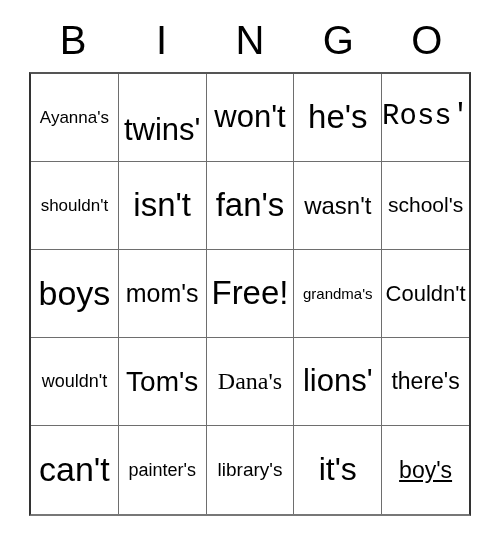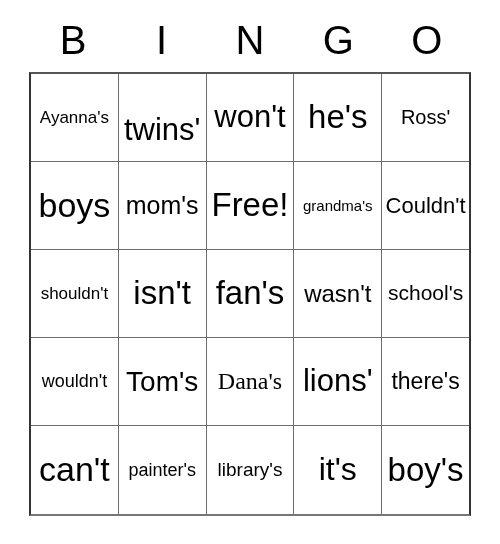--- a/index.html
+++ b/index.html
@@ -103,57 +103,57 @@
       <div class="cell">
           <span class="cell-text" style="font-size: 31px; margin-top: 26px;">twins'</span>
         </div>
       <div class="cell">
           <span class="cell-text" style="font-size: 31px;">won't</span>
         </div>
       <div class="cell">
           <span class="cell-text" style="font-size: 33px;">he's</span>
         </div>
       <div class="cell">
-          <span class="cell-text" style="font-size: 20px;">Ross'</span>
+          <span class="cell-text" style="font-size: 29px; font-family: Liberation Mono, monospace;">Ross'</span>
+        </div>
+    </div>
+
+    <div class="grid-row">
+      <div class="cell">
+          <span class="cell-text" style="font-size: 17px;">shouldn't</span>
+        </div>
+      <div class="cell">
+          <span class="cell-text" style="font-size: 33px;">isn't</span>
+        </div>
+      <div class="cell">
+          <span class="cell-text" style="font-size: 33px;">fan's</span>
+        </div>
+      <div class="cell">
+          <span class="cell-text" style="font-size: 24px;">wasn't</span>
+        </div>
+      <div class="cell">
+          <span class="cell-text" style="font-size: 21px;">school's</span>
         </div>
     </div>
 
     <div class="grid-row">
       <div class="cell">
           <span class="cell-text" style="font-size: 34px;">boys</span>
         </div>
       <div class="cell">
           <span class="cell-text" style="font-size: 25px;">mom's</span>
         </div>
       <div class="cell">
           <span class="cell-text" style="font-size: 33px;">Free!</span>
         </div>
       <div class="cell">
           <span class="cell-text" style="font-size: 15px;">grandma's</span>
         </div>
       <div class="cell">
           <span class="cell-text" style="font-size: 22px;">Couldn't</span>
-        </div>
-    </div>
-
-    <div class="grid-row">
-      <div class="cell">
-          <span class="cell-text" style="font-size: 17px;">shouldn't</span>
-        </div>
-      <div class="cell">
-          <span class="cell-text" style="font-size: 33px;">isn't</span>
-        </div>
-      <div class="cell">
-          <span class="cell-text" style="font-size: 33px;">fan's</span>
-        </div>
-      <div class="cell">
-          <span class="cell-text" style="font-size: 24px;">wasn't</span>
-        </div>
-      <div class="cell">
-          <span class="cell-text" style="font-size: 21px;">school's</span>
         </div>
     </div>
 
     <div class="grid-row">
       <div class="cell">
           <span class="cell-text" style="font-size: 18px;">wouldn't</span>
         </div>
       <div class="cell">
           <span class="cell-text" style="font-size: 28px;">Tom's</span>
         </div>
@@ -175,18 +175,18 @@
       <div class="cell">
           <span class="cell-text" style="font-size: 18px;">painter's</span>
         </div>
       <div class="cell">
           <span class="cell-text" style="font-size: 19px;">library's</span>
         </div>
       <div class="cell">
           <span class="cell-text" style="font-size: 32px;">it's</span>
         </div>
       <div class="cell">
-          <span class="cell-text" style="font-size: 33px;">boy's</span>
+          <span class="cell-text" style="font-size: 23px; text-decoration: underline;">boy's</span>
         </div>
     </div>
 
   </div>
 </div>
 
 </body></html>

